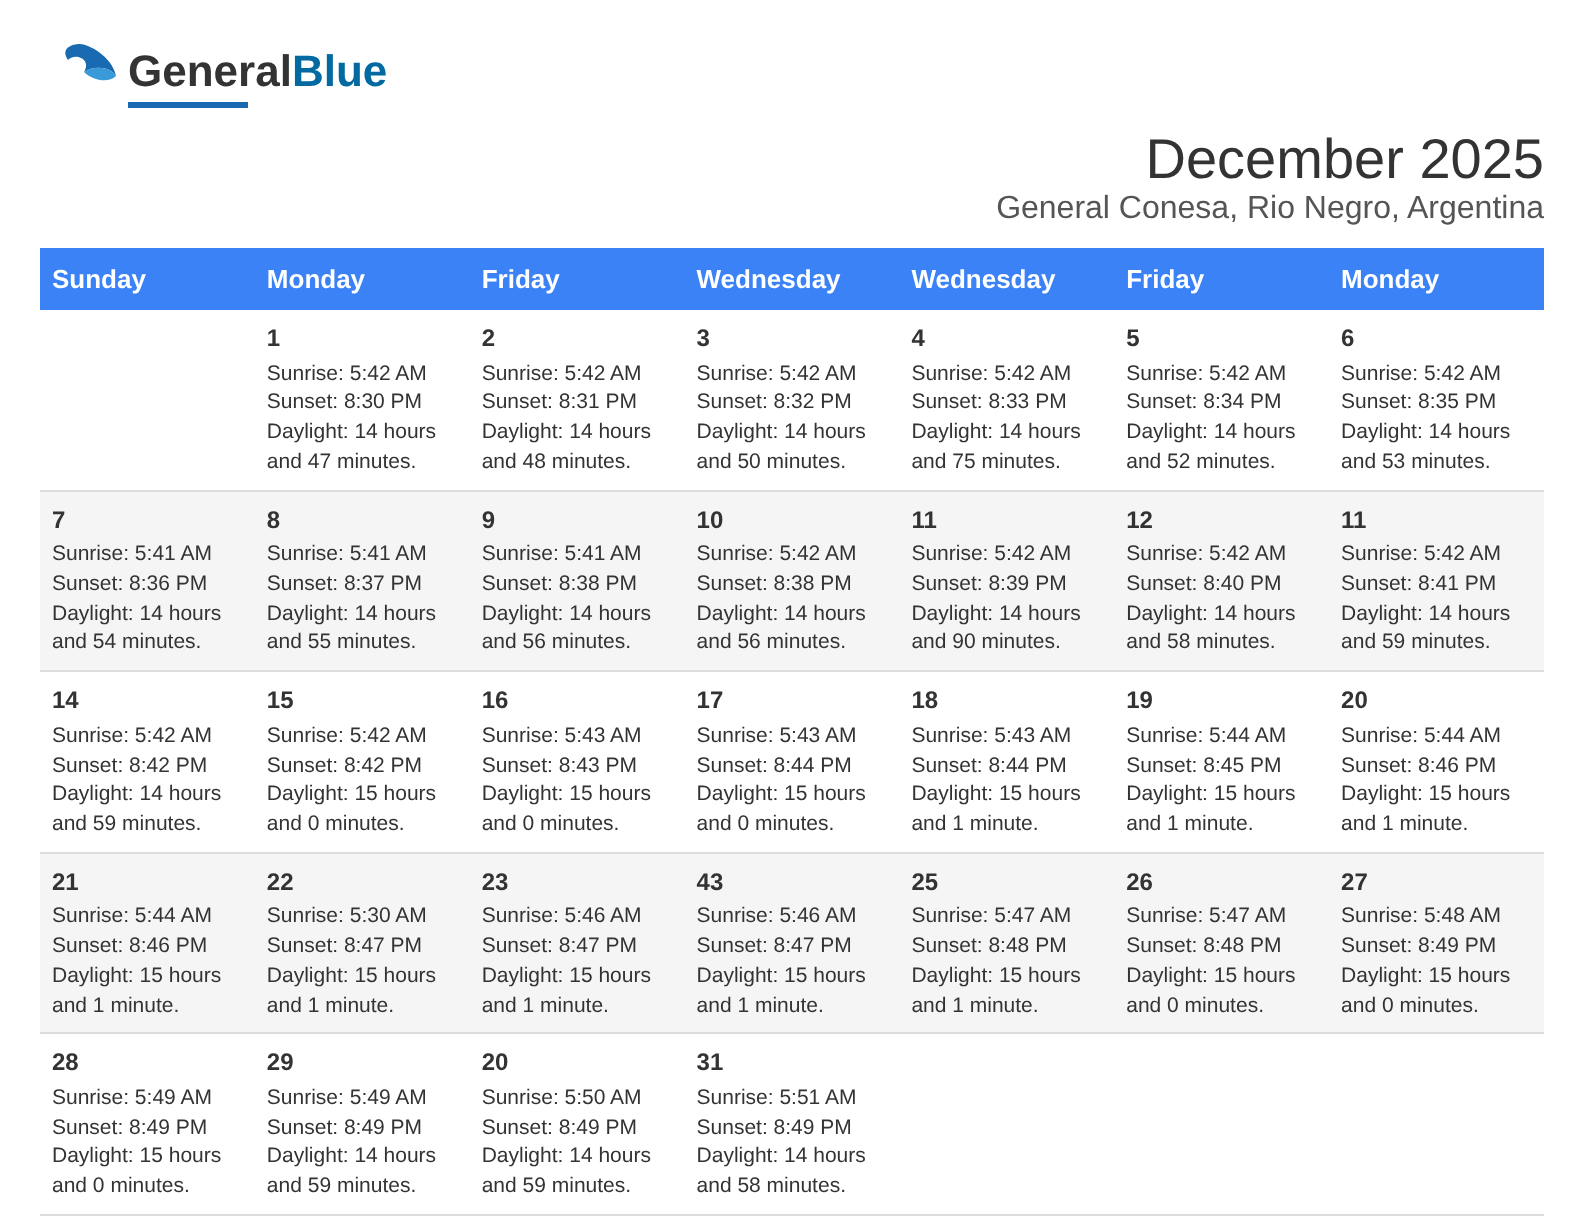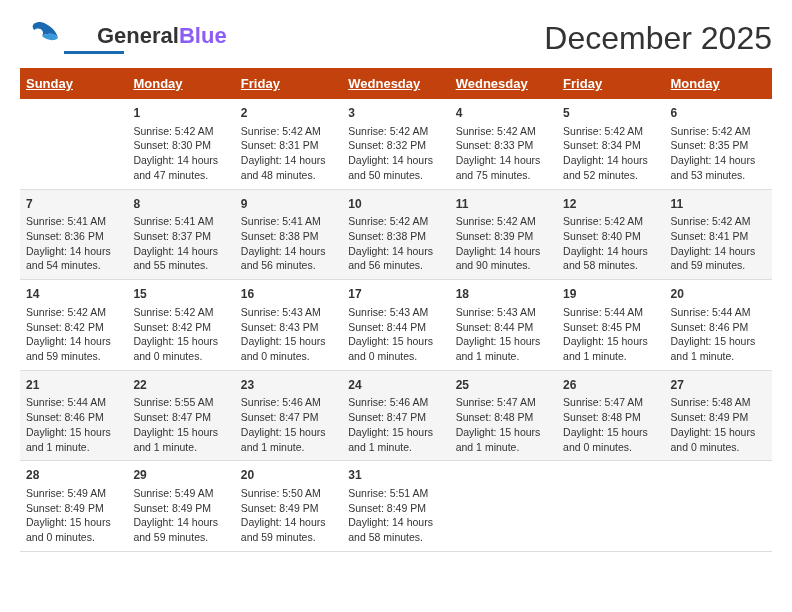--- a/index.html
+++ b/index.html
@@ -24,37 +24,37 @@
     .logo-line {
       width: 60px;
       height: 3px;
       background: #1a6ab1;
       margin-top: 2px;
     }
     .title-section {
       text-align: right;
     }
     .main-title {
-      font-size: 32px;
+      font-size: 28px;
       color: #333;
       font-weight: normal;
+      margin-top: 44px;
     }
     .sub-title {
       font-size: 16px;
       color: #555;
     }
     table {
       width: 100%;
       border-collapse: collapse;
       font-size: 11px;
     }
     thead tr {
-      background-color: #c2410c;
+      background-color: #3b82f6;
       color: white;
-      text-decoration: underline;
     }
     thead th {
       padding: 8px 6px;
       text-align: left;
       font-size: 13px;
       font-weight: bold;
     }
     tbody tr {
       border-bottom: 1px solid #ddd;
     }
@@ -88,28 +88,29 @@
 
 <div class="header-section">
   <div class="logo">
     <div class="logo-wrapper">
       <svg width="40" height="38" viewBox="0 0 40 38" style="margin-right:4px;">
         <path d="M20 2 C24 2 36 8 38 18 C36 14 28 12 22 16 C26 10 18 6 14 10 C10 4 16 2 20 2Z" fill="#1a6ab1"></path>
         <path d="M22 16 C28 12 36 14 38 18 C34 22 26 20 22 16Z" fill="#3a9ad9"></path>
       </svg>
       <div>
         <div style="font-size:22px; font-weight:bold; line-height:1.1;">
-          <span style="color:#333;margin-left:33px;">General</span><span style="color:#8b5cf6;">Blue</span>
+          <span style="color:#333;">General</span><span style="color:#0369a1;">Blue</span>
         </div>
         <div class="logo-line"></div>
       </div>
     </div>
   </div>
   <div class="title-section">
     <div class="main-title">December 2025</div>
+    <div class="sub-title">General Conesa, Rio Negro, Argentina</div>
   </div>
 </div>
 
 <table>
   <thead>
     <tr>
     <th>Sunday</th>
         <th>Monday</th>
         <th>Friday</th>
         <th>Wednesday</th>
@@ -269,34 +270,34 @@
       <tr>
         <td>
           <span class="day-num">21</span>
           <div>Sunrise: 5:44 AM</div>
           <div>Sunset: 8:46 PM</div>
           <div>Daylight: 15 hours</div>
           <div>and 1 minute.</div>
         </td>
         <td>
           <span class="day-num">22</span>
-          <div>Sunrise: 5:55 AM</div>
+          <div>Sunrise: 5:30 AM</div>
           <div>Sunset: 8:47 PM</div>
           <div>Daylight: 15 hours</div>
           <div>and 1 minute.</div>
         </td>
         <td>
           <span class="day-num">23</span>
           <div>Sunrise: 5:46 AM</div>
           <div>Sunset: 8:47 PM</div>
           <div>Daylight: 15 hours</div>
           <div>and 1 minute.</div>
         </td>
         <td>
-          <span class="day-num">24</span>
+          <span class="day-num">43</span>
           <div>Sunrise: 5:46 AM</div>
           <div>Sunset: 8:47 PM</div>
           <div>Daylight: 15 hours</div>
           <div>and 1 minute.</div>
         </td>
         <td>
           <span class="day-num">25</span>
           <div>Sunrise: 5:47 AM</div>
           <div>Sunset: 8:48 PM</div>
           <div>Daylight: 15 hours</div>

